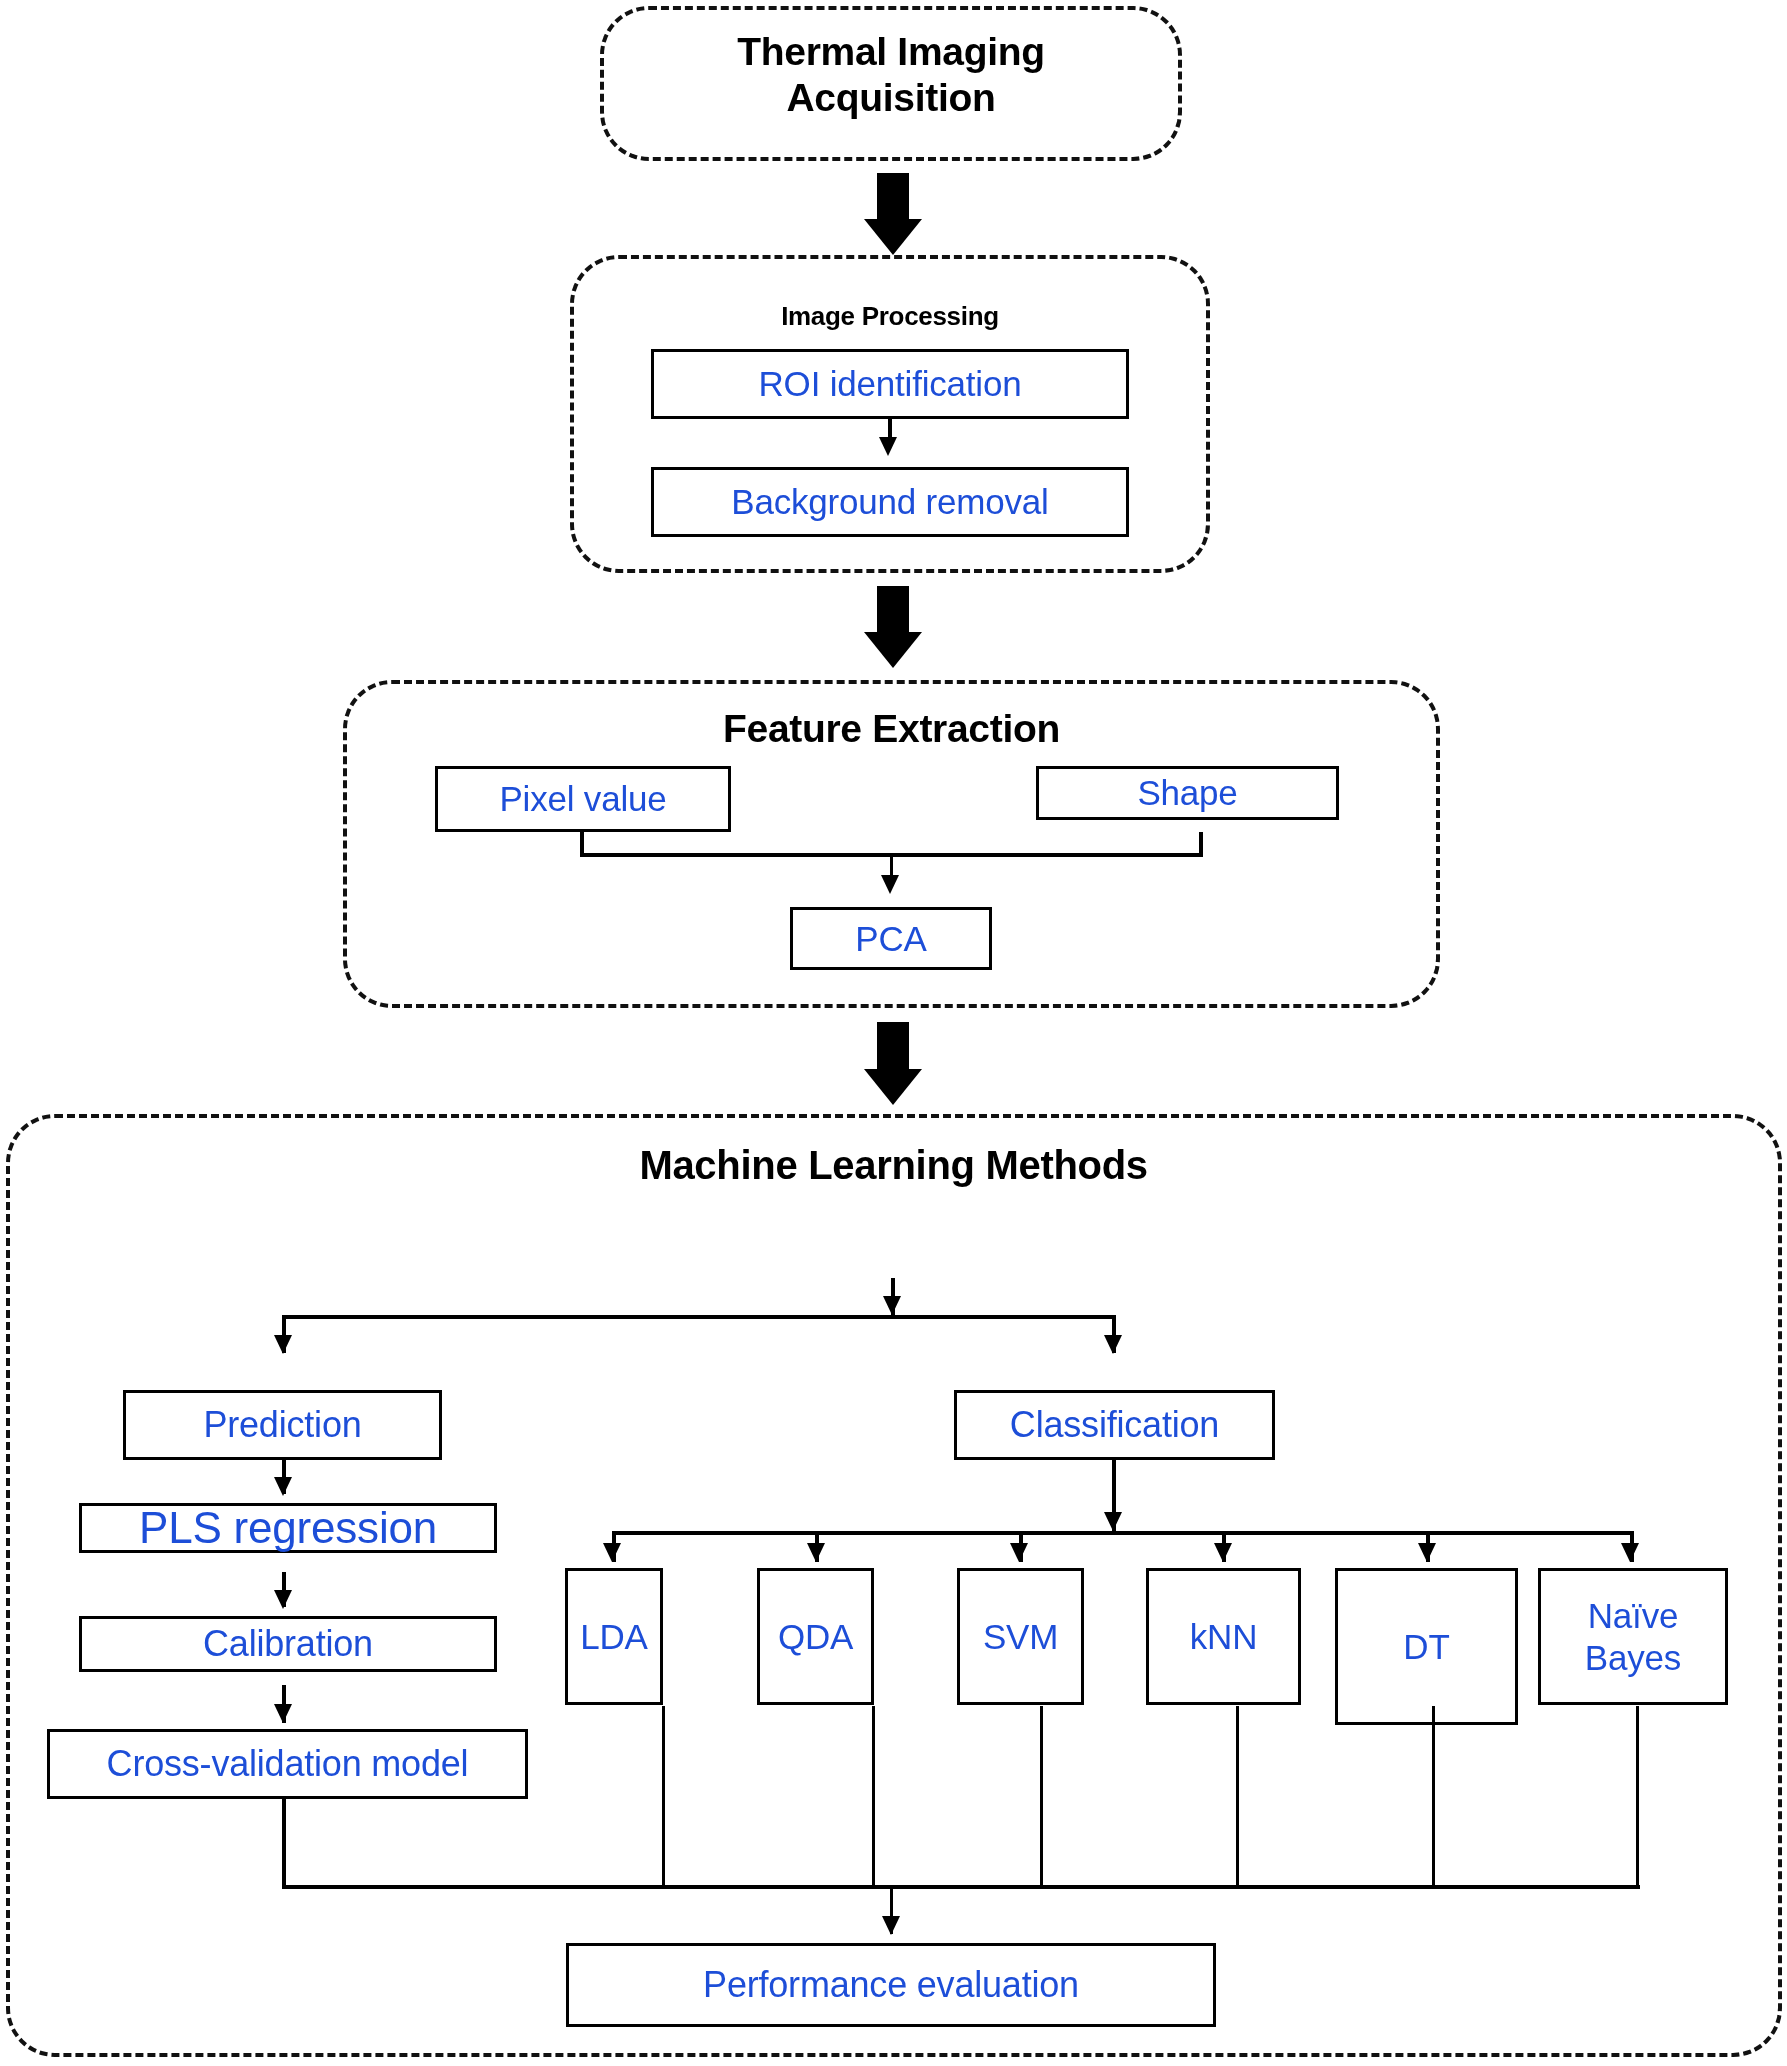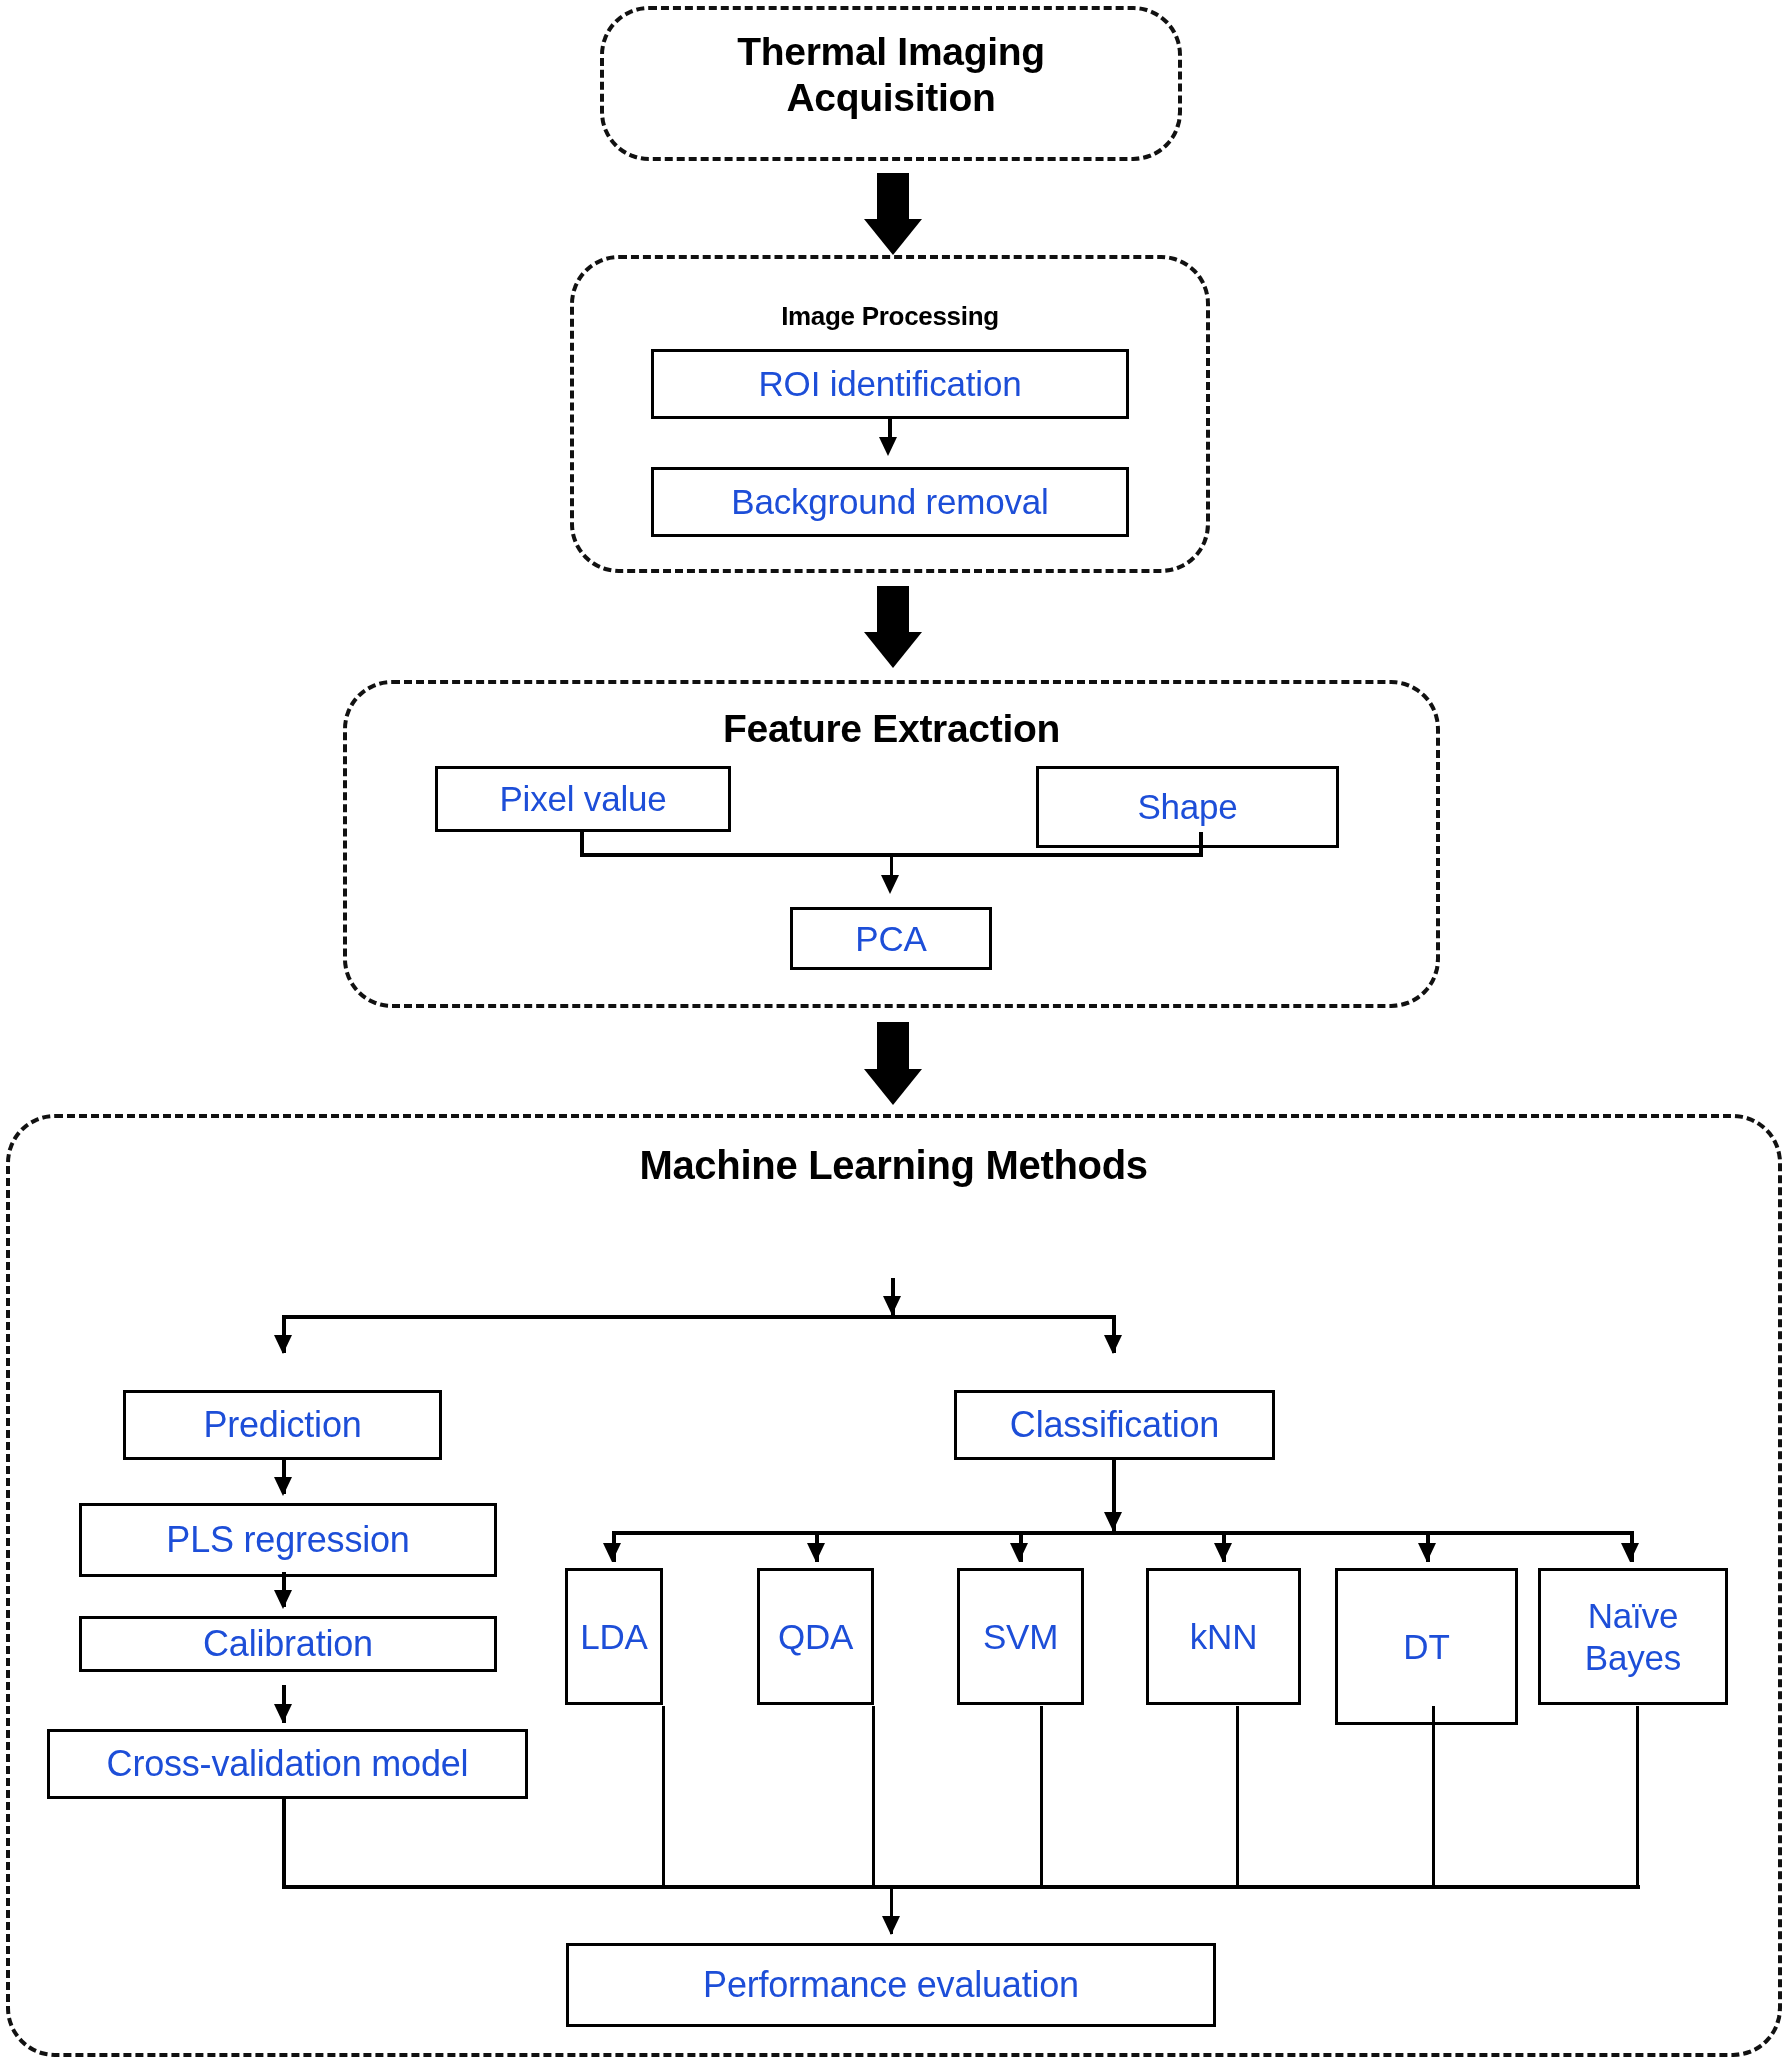--- a/index.html
+++ b/index.html
@@ -126,21 +126,21 @@
   <div class="block-arrow" style="left:860px; top:586px; width:67px; height:82px;">
     <div class="shaft" style="left:17.4px; top:0; width:32px; height:50px;"></div>
     <div class="head" style="left:4.2px; top:46px;"></div>
   </div>
 
   <div class="dashed-box" style="left:343px; top:680px; width:1097px; height:328px;"></div>
   <div class="section-title" style="left:343px; top:706px; width:1097px; font-size:39px;">Feature Extraction</div>
 
   <div class="proc-box" style="left:435px; top:766px; width:296px; height:66px; font-size:35px;">Pixel value</div>
 
-  <div class="proc-box" style="left:1036px; top:766px; width:303px; height:82px; font-size:35px;">Shape</div>
+  <div class="proc-box" style="left:1036px; top:766px; width:303px; height:54px; font-size:35px;">Shape</div>
 
   <div class="vline" style="left:580px; top:832px; width:3.5px; height:24.4px;"></div>
   <div class="vline" style="left:1199px; top:832px; width:3.5px; height:24.4px;"></div>
   <div class="hline" style="left:580px; top:853px; width:623px; height:3.5px;"></div>
   <div class="vline" style="left:890px; top:856px; width:2.8px; height:31px;"></div>
   <div class="arrowhead small" style="left:881px; top:875px;"></div>
 
   <div class="proc-box" style="left:790px; top:907px; width:202px; height:63px; font-size:35px;">PCA</div>
 
   <div class="block-arrow" style="left:860px; top:1022px; width:67px; height:84px;">
@@ -159,21 +159,21 @@
   <div class="arrowhead small" style="left:274px; top:1335px;"></div>
   <div class="vline" style="left:1112px; top:1315px; width:3.5px; height:38px;"></div>
   <div class="arrowhead small" style="left:1104px; top:1335px;"></div>
 
   <div class="proc-box" style="left:954px; top:1390px; width:321px; height:70px; font-size:36px;">Classification</div>
 
   <div class="proc-box" style="left:123px; top:1390px; width:319px; height:70px; font-size:36px;">Prediction</div>
 
   <div class="vline" style="left:282px; top:1459px; width:3.5px; height:35px;"></div>
   <div class="arrowhead small" style="left:274px; top:1477px;"></div>
-  <div class="proc-box" style="left:79px; top:1503px; width:418px; height:74px; font-size:36px;">PLS regression</div>
+  <div class="proc-box" style="left:79px; top:1503px; width:418px; height:50px; font-size:44px;">PLS regression</div>
 
   <div class="vline" style="left:282px; top:1572px; width:3.5px; height:35px;"></div>
   <div class="arrowhead small" style="left:274px; top:1590px;"></div>
   <div class="proc-box" style="left:79px; top:1616px; width:418px; height:56px; font-size:36px;">Calibration</div>
 
   <div class="vline" style="left:282px; top:1685px; width:3.5px; height:38px;"></div>
   <div class="arrowhead small" style="left:274px; top:1704px;"></div>
   <div class="proc-box" style="left:47px; top:1729px; width:481px; height:70px; font-size:36px;">Cross-validation model</div>
 
   <div class="vline" style="left:1112px; top:1459px; width:3.5px; height:73px;"></div>

